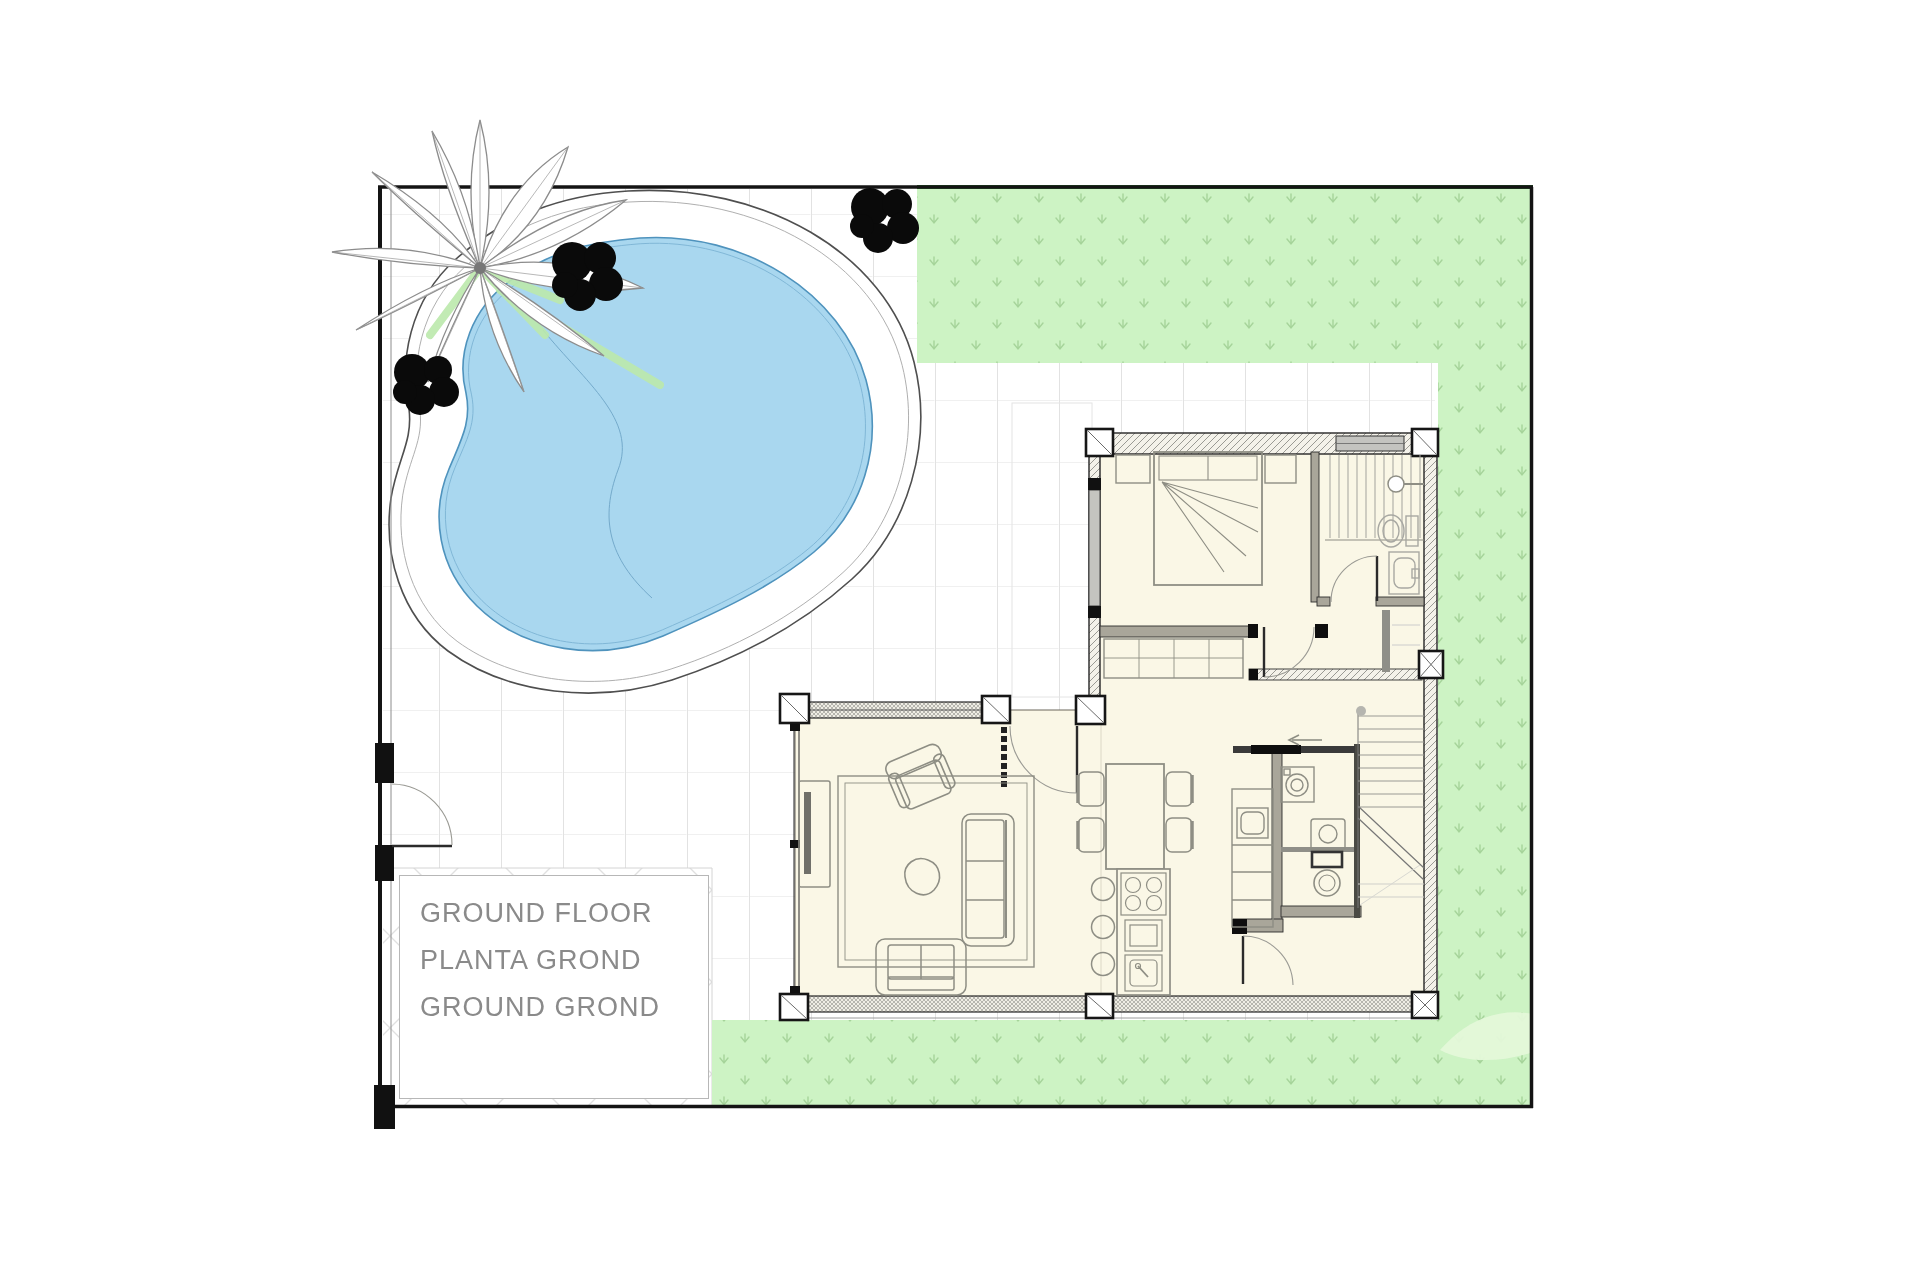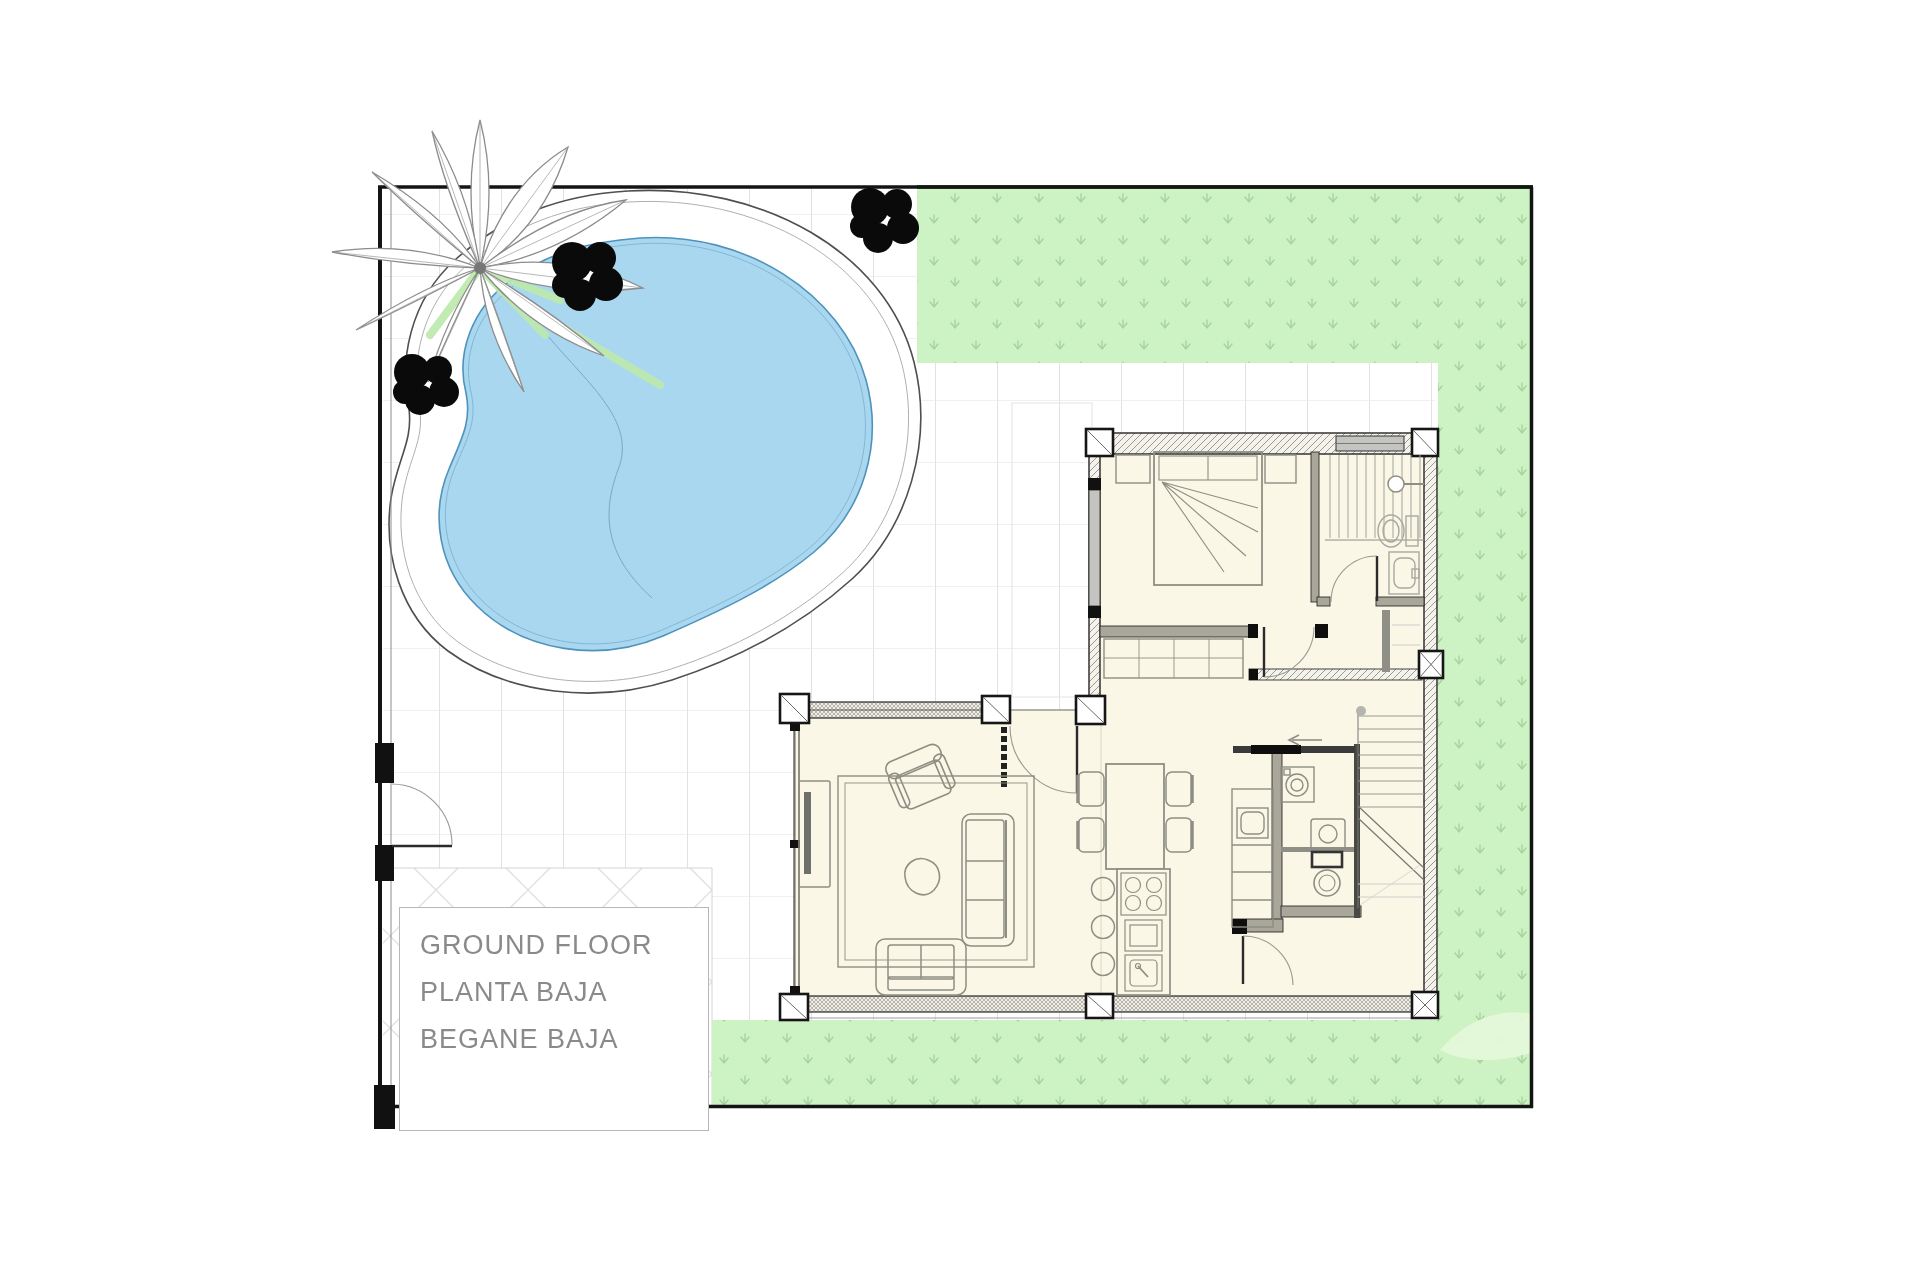--- a/index.html
+++ b/index.html
@@ -1,20 +1,20 @@
 <!DOCTYPE html>
 <html style="--pool-water: #a9d7ef; --pool-edge: #4f93bd; --lawn: #cdf3c4; --lawn-mark: #a6d49a; --lawn-dark-edge: #2e7c2e; --floor: #faf7e6; --wall-dark: #222222; --interior-wall: #a9a69a; --furniture-line: #8e8e84; --fixture-line: #a8a8a2; --grid-line: #e2e2e2; --text-gray: #8a8a8a; --border-black: #141414; --glass-gray: #c4c4c0;"><head>
 <meta charset="utf-8">
 <style>
   html,body{margin:0;padding:0;background:#fff;}
   .stage{position:relative;width:1920px;height:1280px;background:#fff;overflow:hidden;
          font-family:"Liberation Sans",sans-serif;}
   .stage svg{position:absolute;left:0;top:0;}
   .title-panel{
-    position:absolute;left:399px;top:907px;width:310px;height:224px;
+    position:absolute;left:399px;top:875px;width:310px;height:224px;
     background:#ffffff;border:1px solid #b7b7b7;box-sizing:border-box;
     padding:14px 0 0 20px;z-index:5;
   }
   .title-panel .line{
     font-size:27px;line-height:47px;letter-spacing:1px;
     color:var(--text-gray,#8a8a8a);white-space:nowrap;
   }
 </style>
 </head>
 <body>
@@ -382,16 +382,16 @@
           <circle cx="897" cy="204" r="15"></circle>
           <circle cx="903" cy="228" r="16"></circle>
       <circle cx="878" cy="238" r="15"></circle>
           <circle cx="862" cy="226" r="12"></circle>
     </g>
   </g>
 </svg>
 
   <div class="title-panel">
     <div class="line">GROUND FLOOR</div>
-    <div class="line">PLANTA BAJA</div>
-    <div class="line">BEGANE BAJA</div>
+    <div class="line">PLANTA GROND</div>
+    <div class="line">GROUND GROND</div>
   </div>
 </div>
 
 </body></html>

